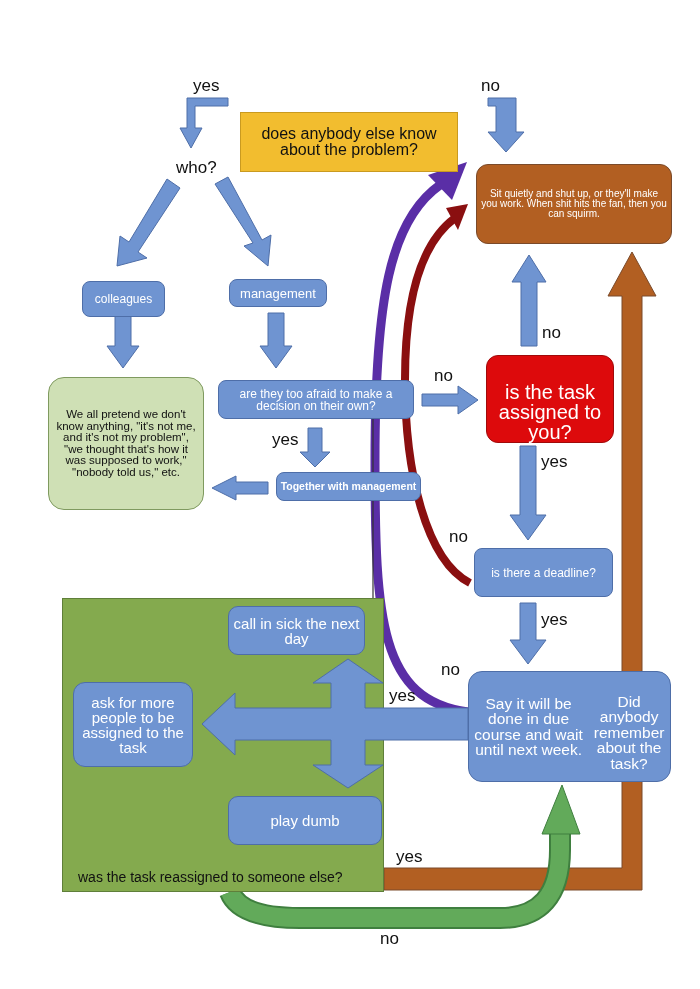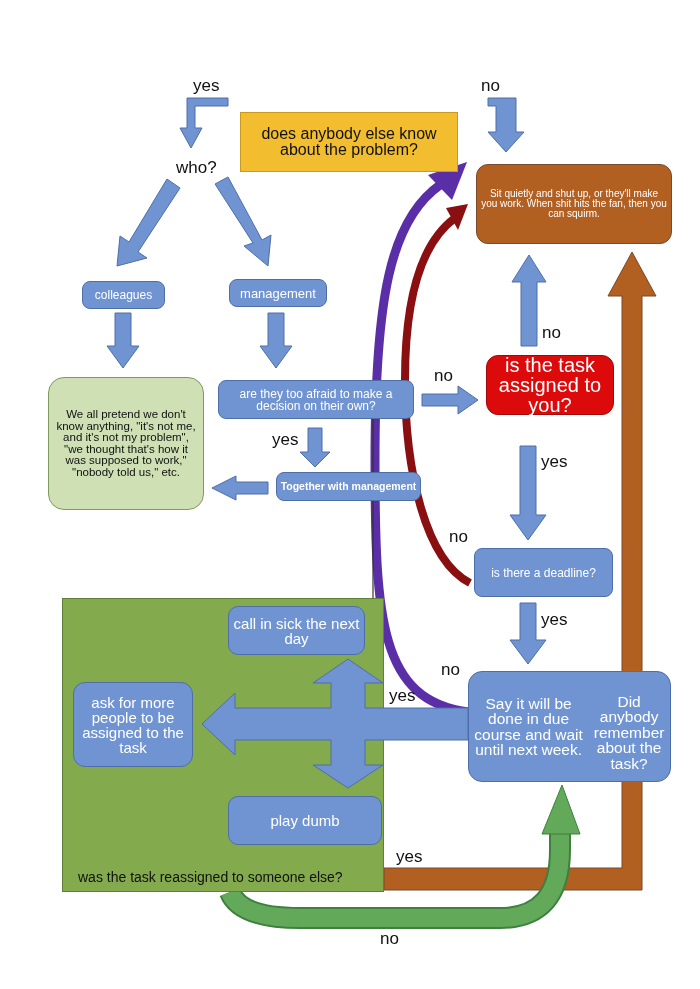--- a/index.html
+++ b/index.html
@@ -55,41 +55,41 @@
     <span>does anybody else know about the problem?</span>
   </div>
 <div class="lbl" style="left:193px;top:76px;">yes</div>
 <div class="lbl" style="left:481px;top:76px;">no</div>
 <div class="lbl" style="left:176px;top:158px;">who?</div>
 
 <div class="node" style="left:476px;top:164px;width:196px;height:80px;background:#b25f22;border:1.5px solid #7a4a2a;border-radius:12px;font-size:10px;padding:0 4px;">
     <span>Sit quietly and shut up, or they'll make you work. When shit hits the fan, then you can squirm.</span>
   </div>
 
-<div class="node blue" style="left:82px;top:281px;width:83px;height:28px;font-size:12px;">
+<div class="node blue" style="left:82px;top:281px;width:83px;height:36px;font-size:12px;">
     <span>colleagues</span>
   </div>
 <div class="node blue" style="left:229px;top:279px;width:98px;height:28px;font-size:13px;">
     <span>management</span>
   </div>
 
 <div class="node" style="left:48px;top:377px;width:156px;height:133px;background:#cfe0b5;border:1.5px solid #7f9a5f;border-radius:16px;color:#111;font-size:11.5px;padding:12px 4px;">
     <span>We all pretend we don't know anything, "it's not me, and it's not my problem", "we thought that's how it was supposed to work," "nobody told us," etc.</span>
   </div>
 
 <div class="node blue" style="left:218px;top:380px;width:196px;height:39px;font-size:12px;">
     <span>are they too afraid to make a decision on their own?</span>
   </div>
 <div class="lbl" style="left:272px;top:430px;">yes</div>
 <div class="lbl" style="left:434px;top:366px;">no</div>
 <div class="node blue" style="left:276px;top:472px;width:145px;height:29px;font-size:10.5px;font-weight:bold;">
     <span>Together with management</span>
   </div>
 
-<div class="node" style="left:486px;top:355px;width:128px;height:60px;background:#dd0a0c;border:1.5px solid #a00a0a;border-radius:12px;font-size:20px;">
+<div class="node" style="left:486px;top:355px;width:128px;height:88px;background:#dd0a0c;border:1.5px solid #a00a0a;border-radius:12px;font-size:20px;align-items:flex-end;">
     <span>is the task assigned to you?</span>
   </div>
 <div class="lbl" style="left:542px;top:323px;">no</div>
 <div class="lbl" style="left:541px;top:452px;">yes</div>
 
 <div class="node blue" style="left:474px;top:548px;width:139px;height:49px;font-size:12px;">
     <span>is there a deadline?</span>
   </div>
 <div class="lbl" style="left:449px;top:527px;">no</div>
 <div class="lbl" style="left:541px;top:610px;">yes</div>

